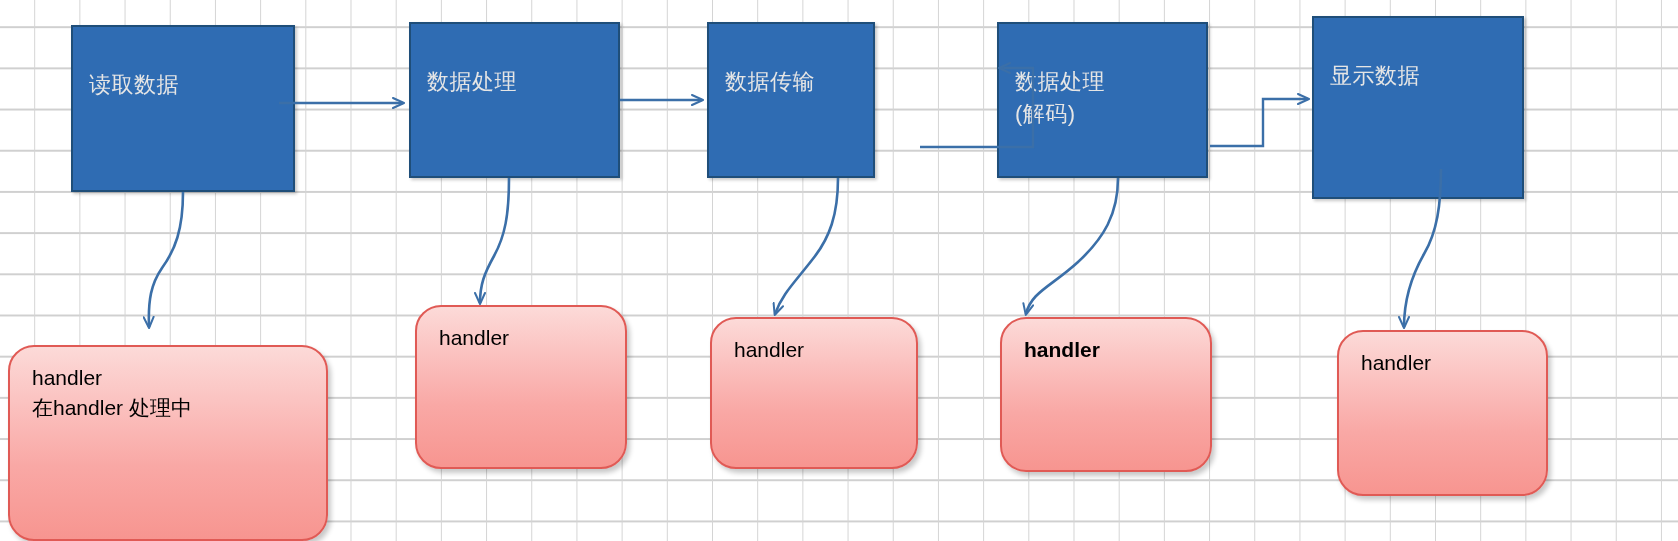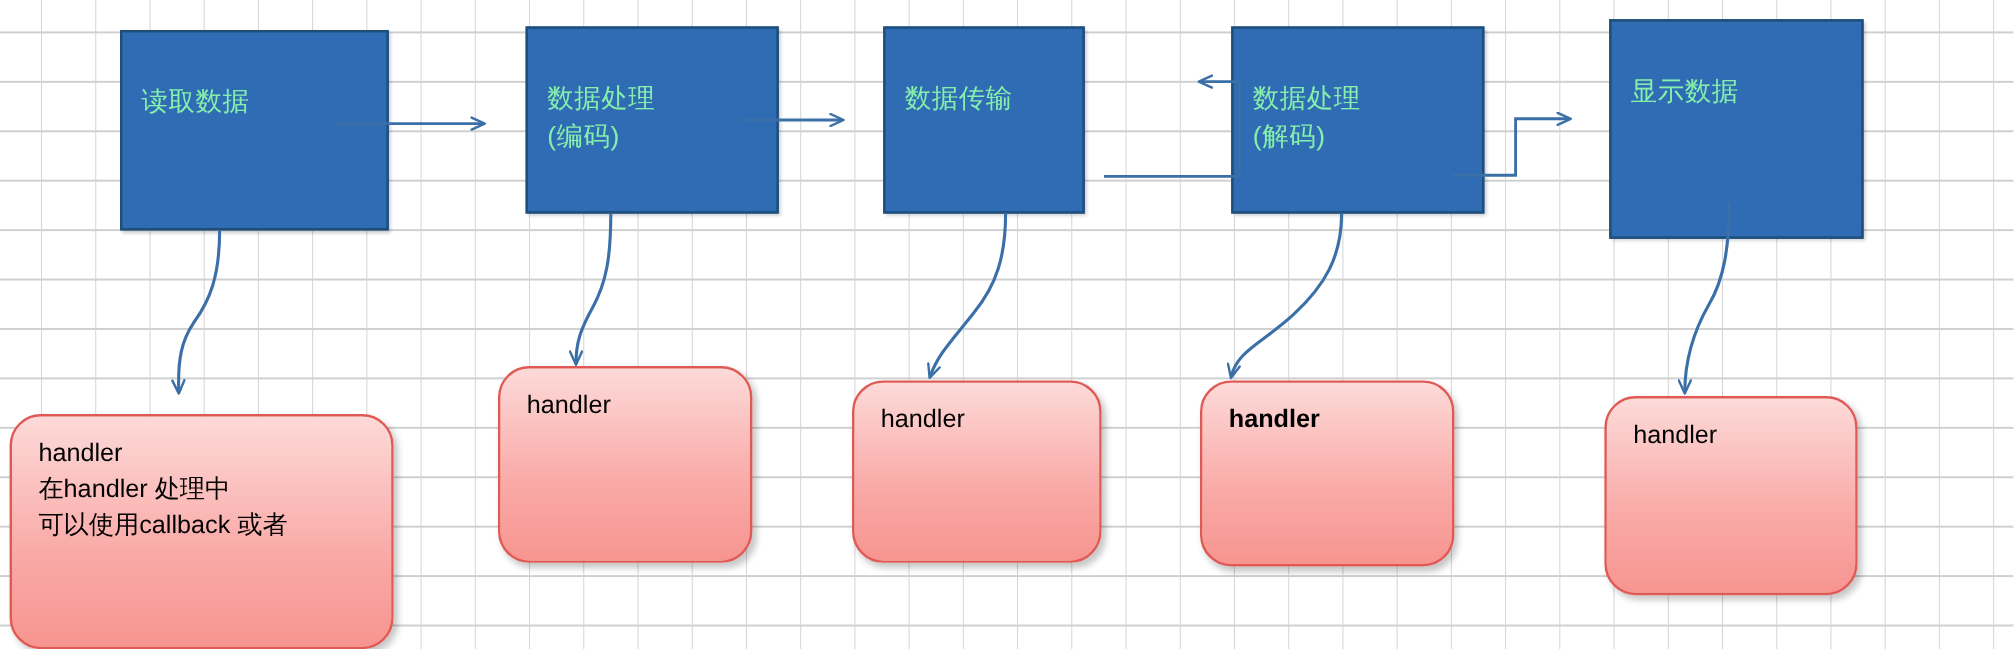--- a/index.html
+++ b/index.html
@@ -20,29 +20,28 @@
     background-position: -11px -15px;
     font-family: "Liberation Sans", "DejaVu Sans", sans-serif;
   }
 
   
   .proc {
     position: absolute;
     background: #2F6CB3;
     border: 2px solid #1F4E79;
     box-sizing: border-box;
-    color: #86efac;
+    color: #e5e5e5;
     padding: 10px 0 0 16px;
     font-size: 22px;
     line-height: 1.45;
     letter-spacing: 0.5px;
     box-shadow: 2px 2px 3px rgba(0,0,0,0.22);
     white-space: pre-line;
     z-index: 3;
-    margin-left: 29px;
   }
   .proc .l2 { display: block; }
 
   
   .handler {
     position: absolute;
     box-sizing: border-box;
     border: 2px solid #E05A55;
     border-radius: 26px;
     background: linear-gradient(to bottom, #FCDAD8 0%, #FBC3C1 28%, #F9A8A5 62%, #F79590 100%);
@@ -69,40 +68,38 @@
 <body>
 
 <div id="canvas">
 
   <div class="proc" style="left:71px; top:25px; width:224px; height:167px;">
     <span>读取数据</span>
   </div>
 
   <div class="proc" style="left:409px; top:22px; width:211px; height:156px;">
     <span>数据处理</span>
-    <span class="l2">(编码)</span>
   </div>
 
   <div class="proc" style="left:707px; top:22px; width:168px; height:156px;">
     <span>数据传输</span>
   </div>
 
   <div class="proc" style="left:997px; top:22px; width:211px; height:156px;">
     <span>数据处理</span>
     <span class="l2">(解码)</span>
   </div>
 
   <div class="proc" style="left:1312px; top:16px; width:212px; height:183px;">
     <span>显示数据</span>
   </div>
 
   <div class="handler" style="left:8px; top:345px; width:320px; height:196px;">
     <span class="line">handler</span>
     <span class="line">在handler 处理中</span>
-    <span class="line">可以使用callback 或者</span>
   </div>
 
   <div class="handler" style="left:415px; top:305px; width:212px; height:164px;">
     <span class="line">handler</span>
   </div>
 
   <div class="handler" style="left:710px; top:317px; width:208px; height:152px;">
     <span class="line">handler</span>
   </div>
 

